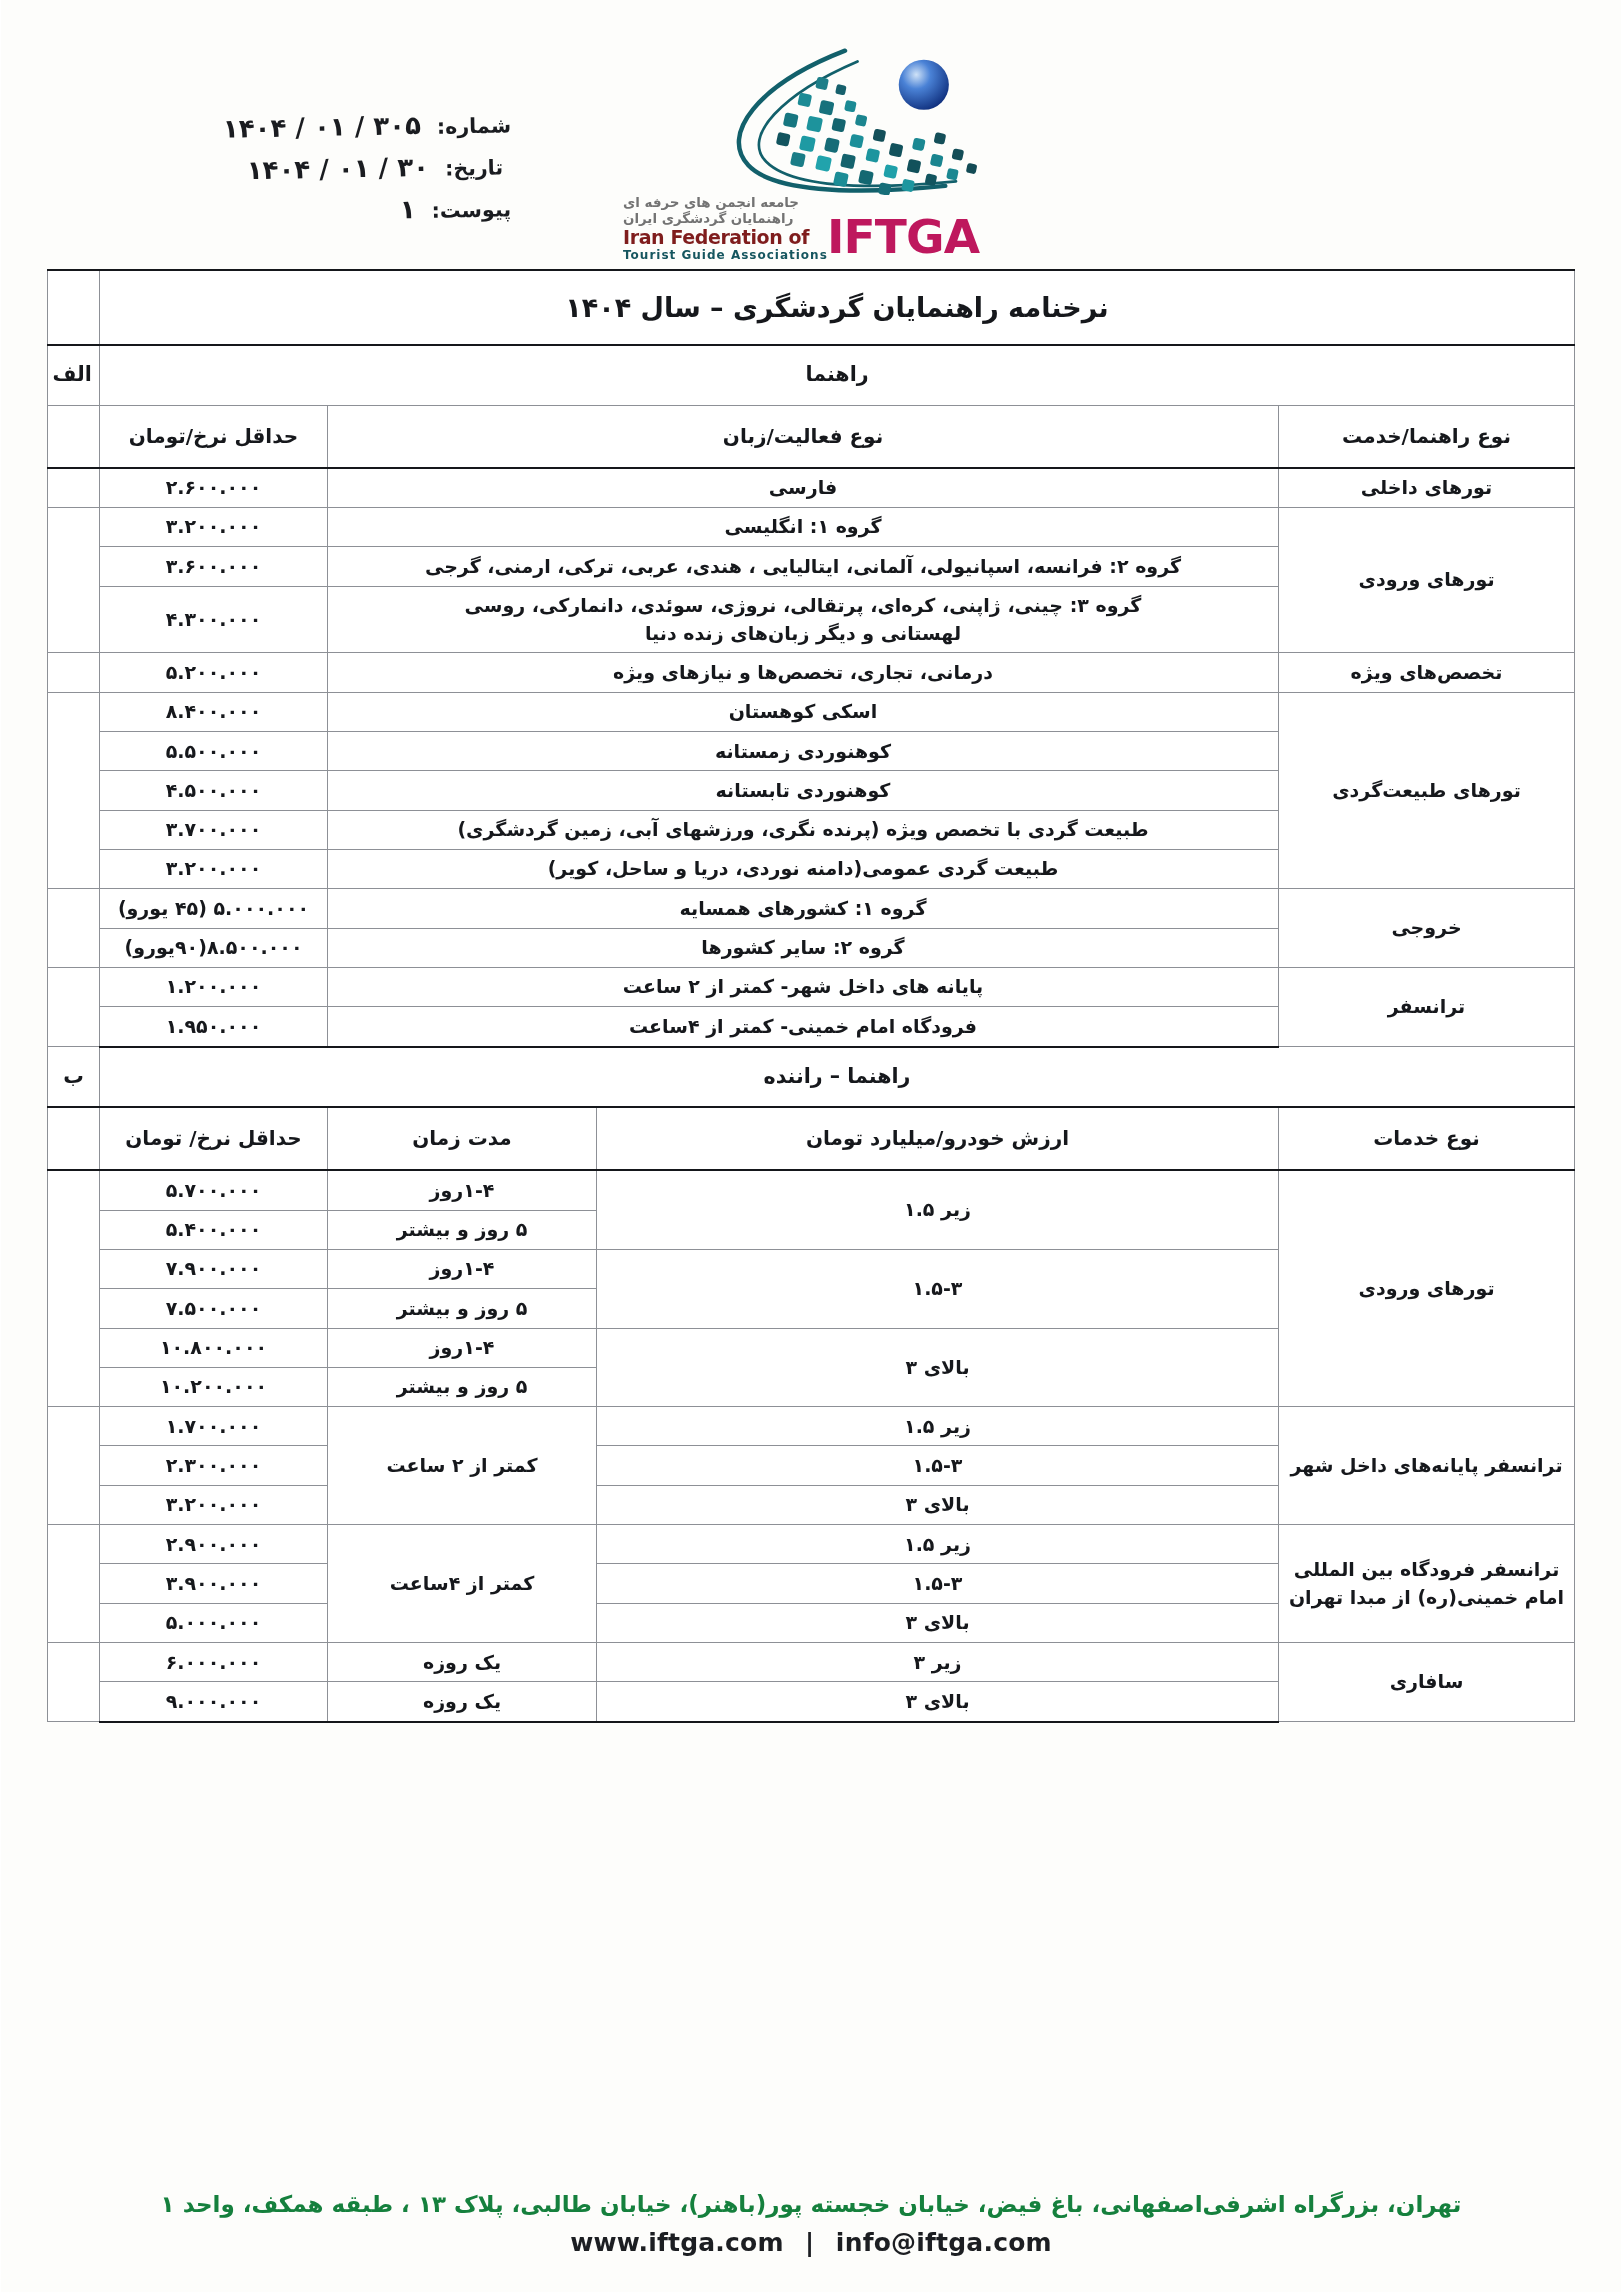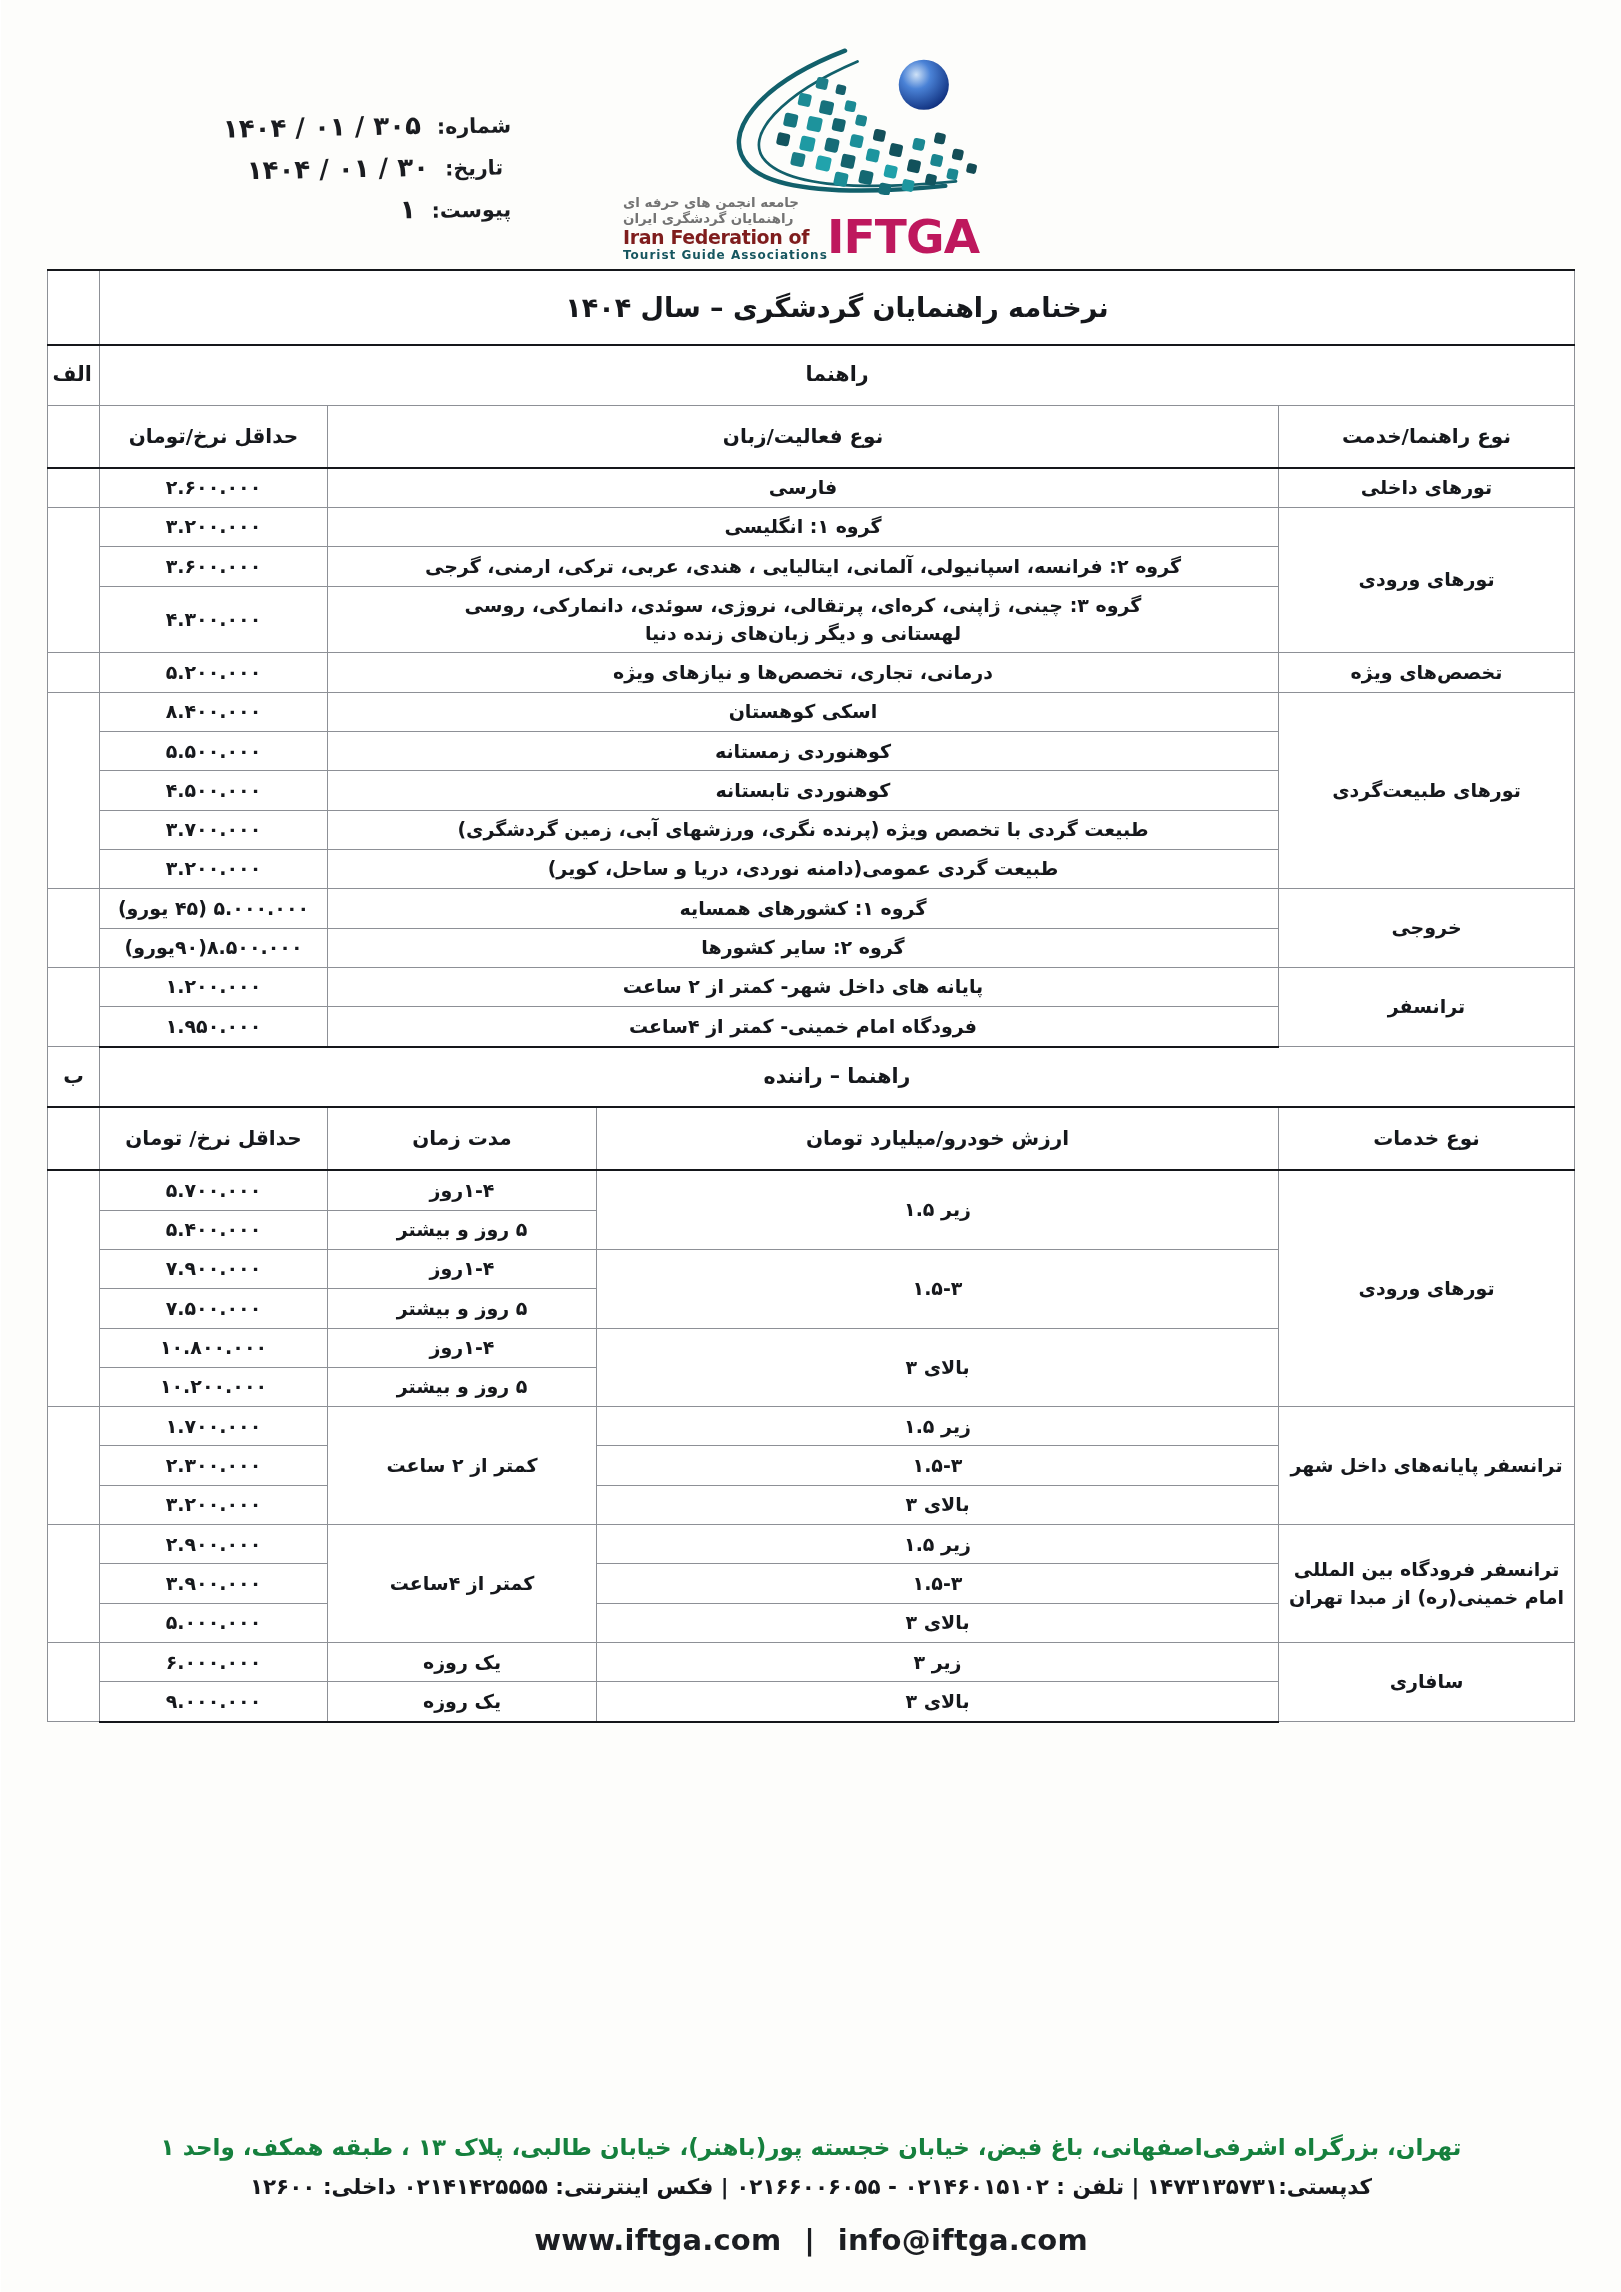--- a/index.html
+++ b/index.html
@@ -191,22 +191,22 @@
     letter-spacing: 0.2px;
   }
   .f-line2 {
     font-size: 21.5px;
     font-weight: 700;
     color: #16181c;
     line-height: 1.9;
     letter-spacing: 0.2px;
   }
   .f-line3 {
-    margin-top: 15px;
-    font-size: 29px;
+    margin-top: 4px;
+    font-size: 25px;
     font-weight: 700;
     color: #1c1e22;
     direction: ltr;
     letter-spacing: 0.2px;
   }
   .f-sep { padding: 0 12.5px; font-weight: 700; }
 </style>
 </head>
 <body>
 
@@ -480,21 +480,20 @@
         <td>بالای ۳</td>
         <td>یک روزه</td>
         <td class="rate-cell">۹.۰۰۰.۰۰۰</td>
       </tr>
     </tbody>
       </table>
   </div>
 
   <div class="footer">
     <div class="f-line1">تهران، بزرگراه اشرفی‌اصفهانی، باغ فیض، خیابان خجسته پور(باهنر)، خیابان طالبی، پلاک ۱۳ ، طبقه همکف، واحد ۱</div>
-    <div class="f-line2">کدپستی:۱۴۷۳۱۳۵۷۳۱  |  تلفن : ۰۲۱۴۶۰۱۵۱۰۲ - ۰۲۱۶۶۰۰۶۰۵۵  |  فکس اینترنتی: ۰۲۱۴۱۴۲۵۵۵۵  داخلی: ۱۲۶۰۰</div>
     <div class="f-line3">
       <span>www.iftga.com</span>
       <span class="f-sep">|</span>
       <span>info@iftga.com</span>
     </div>
   </div>
 
 </div>
 
 

